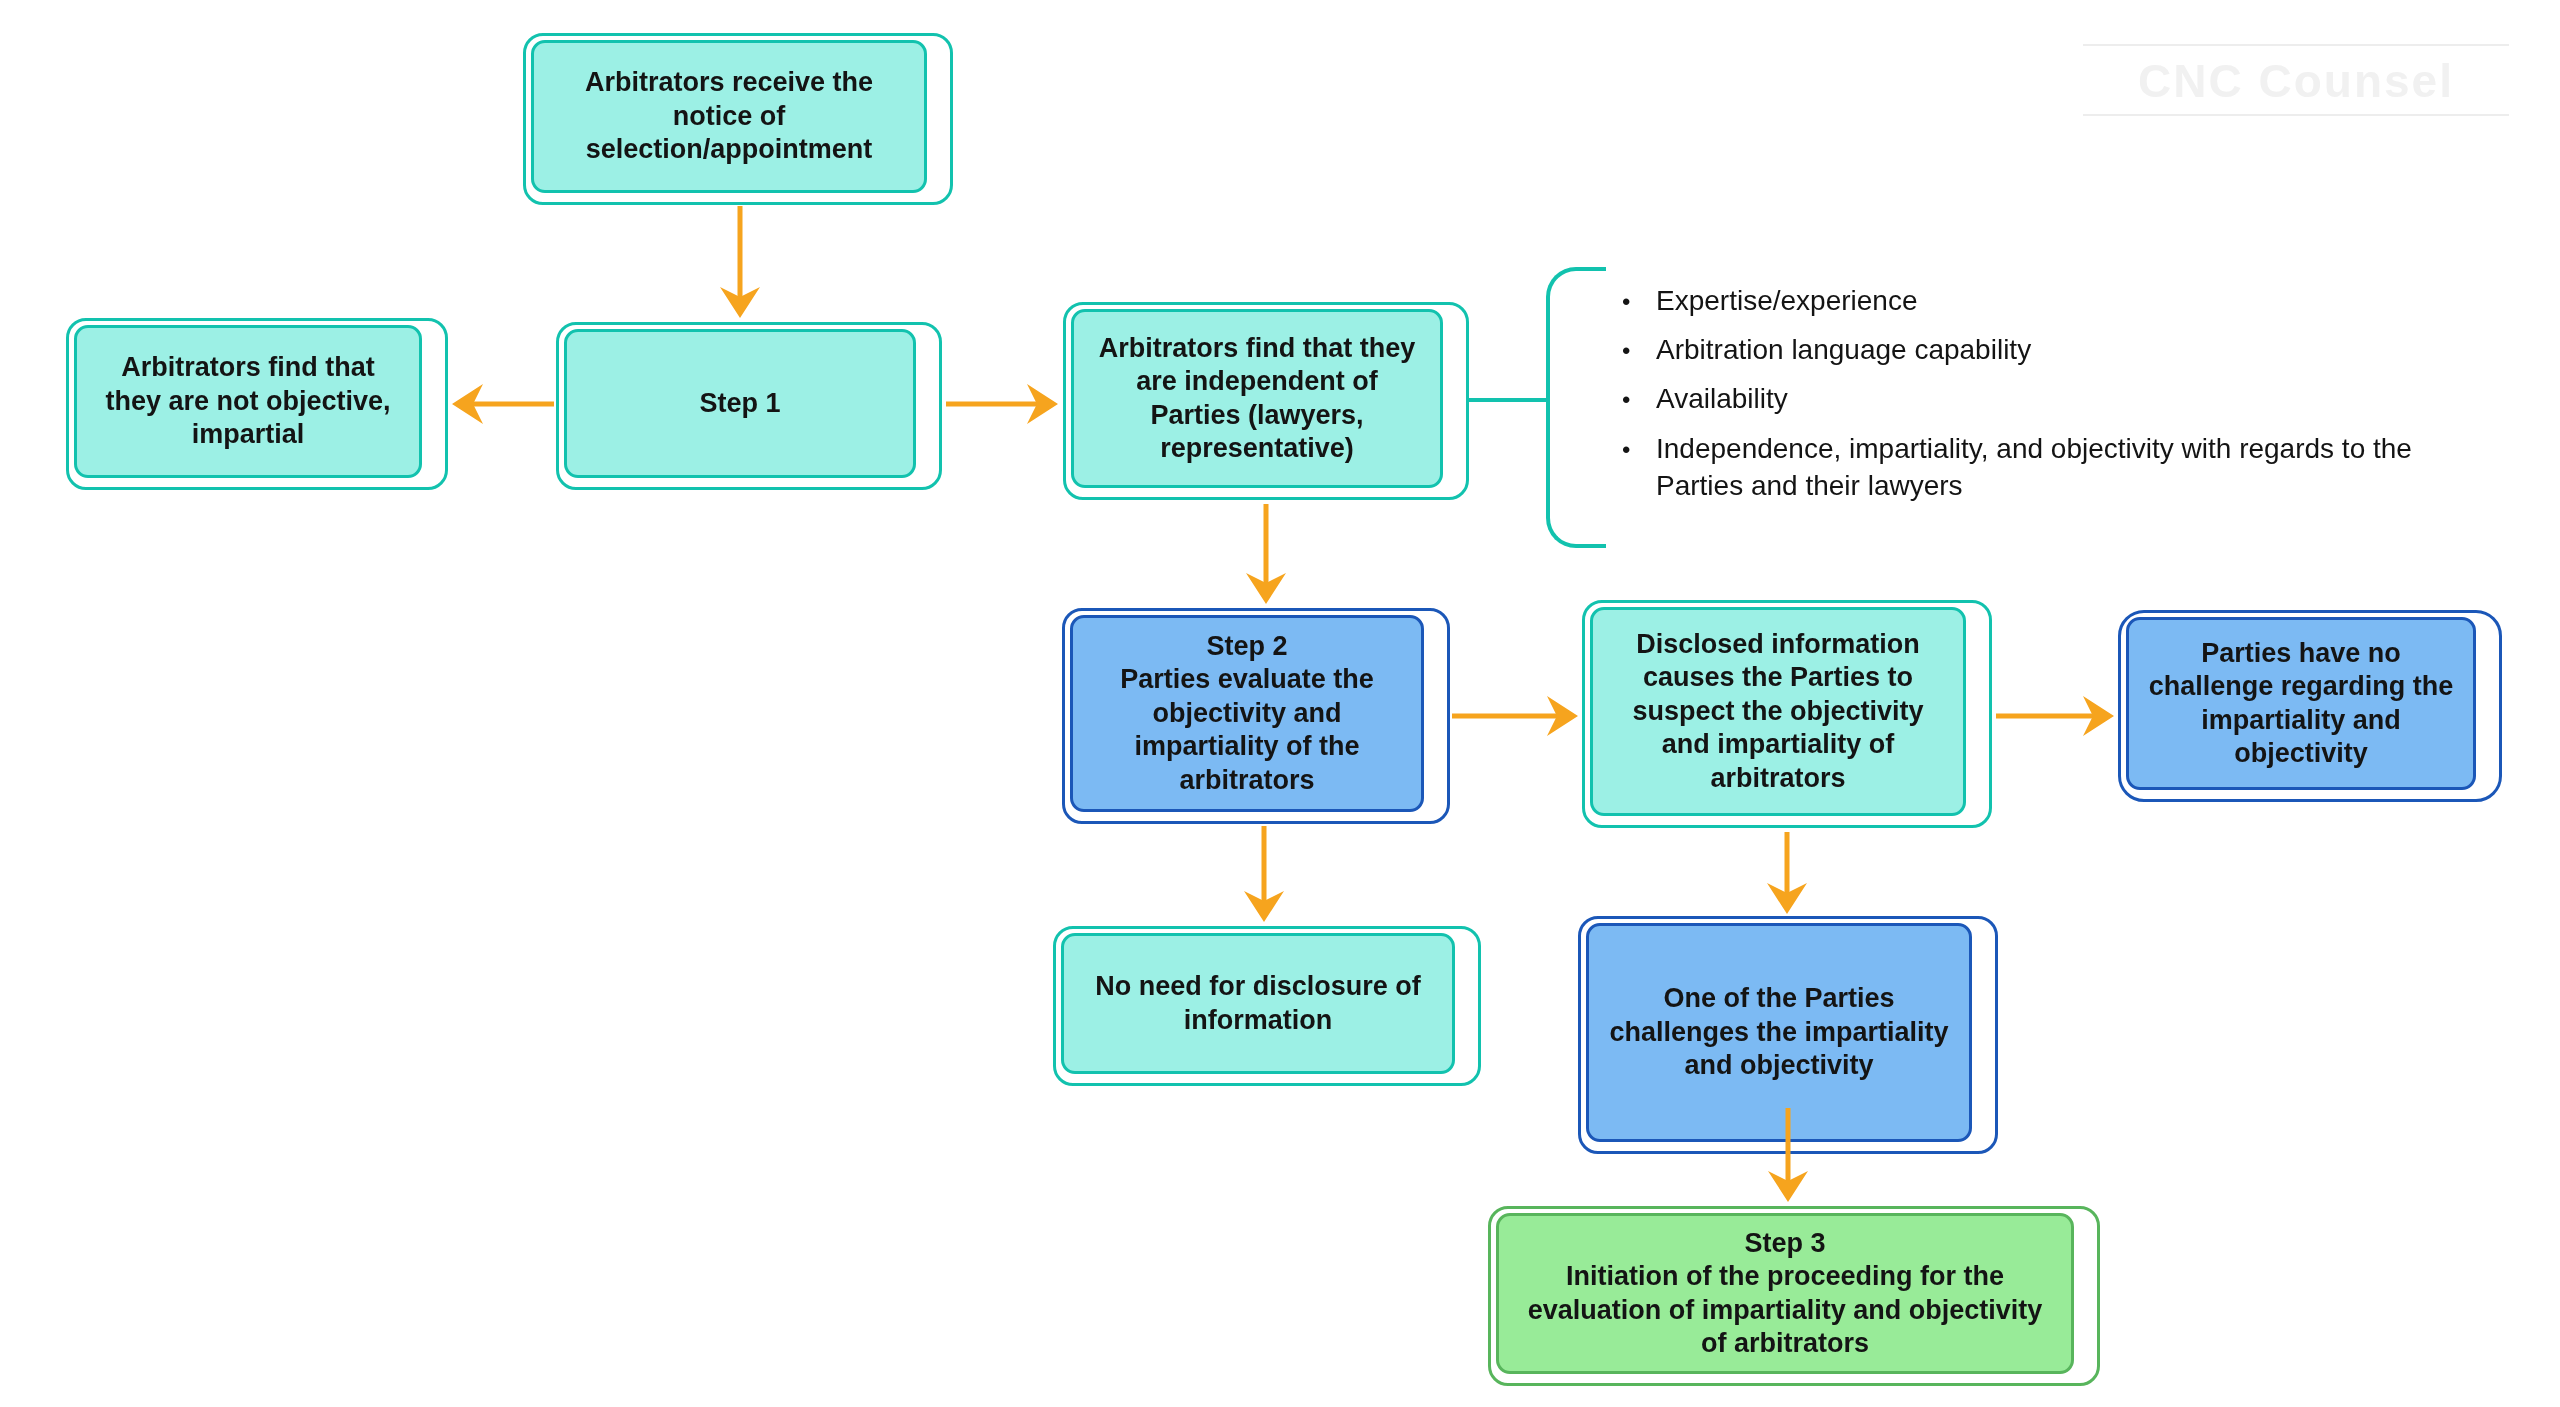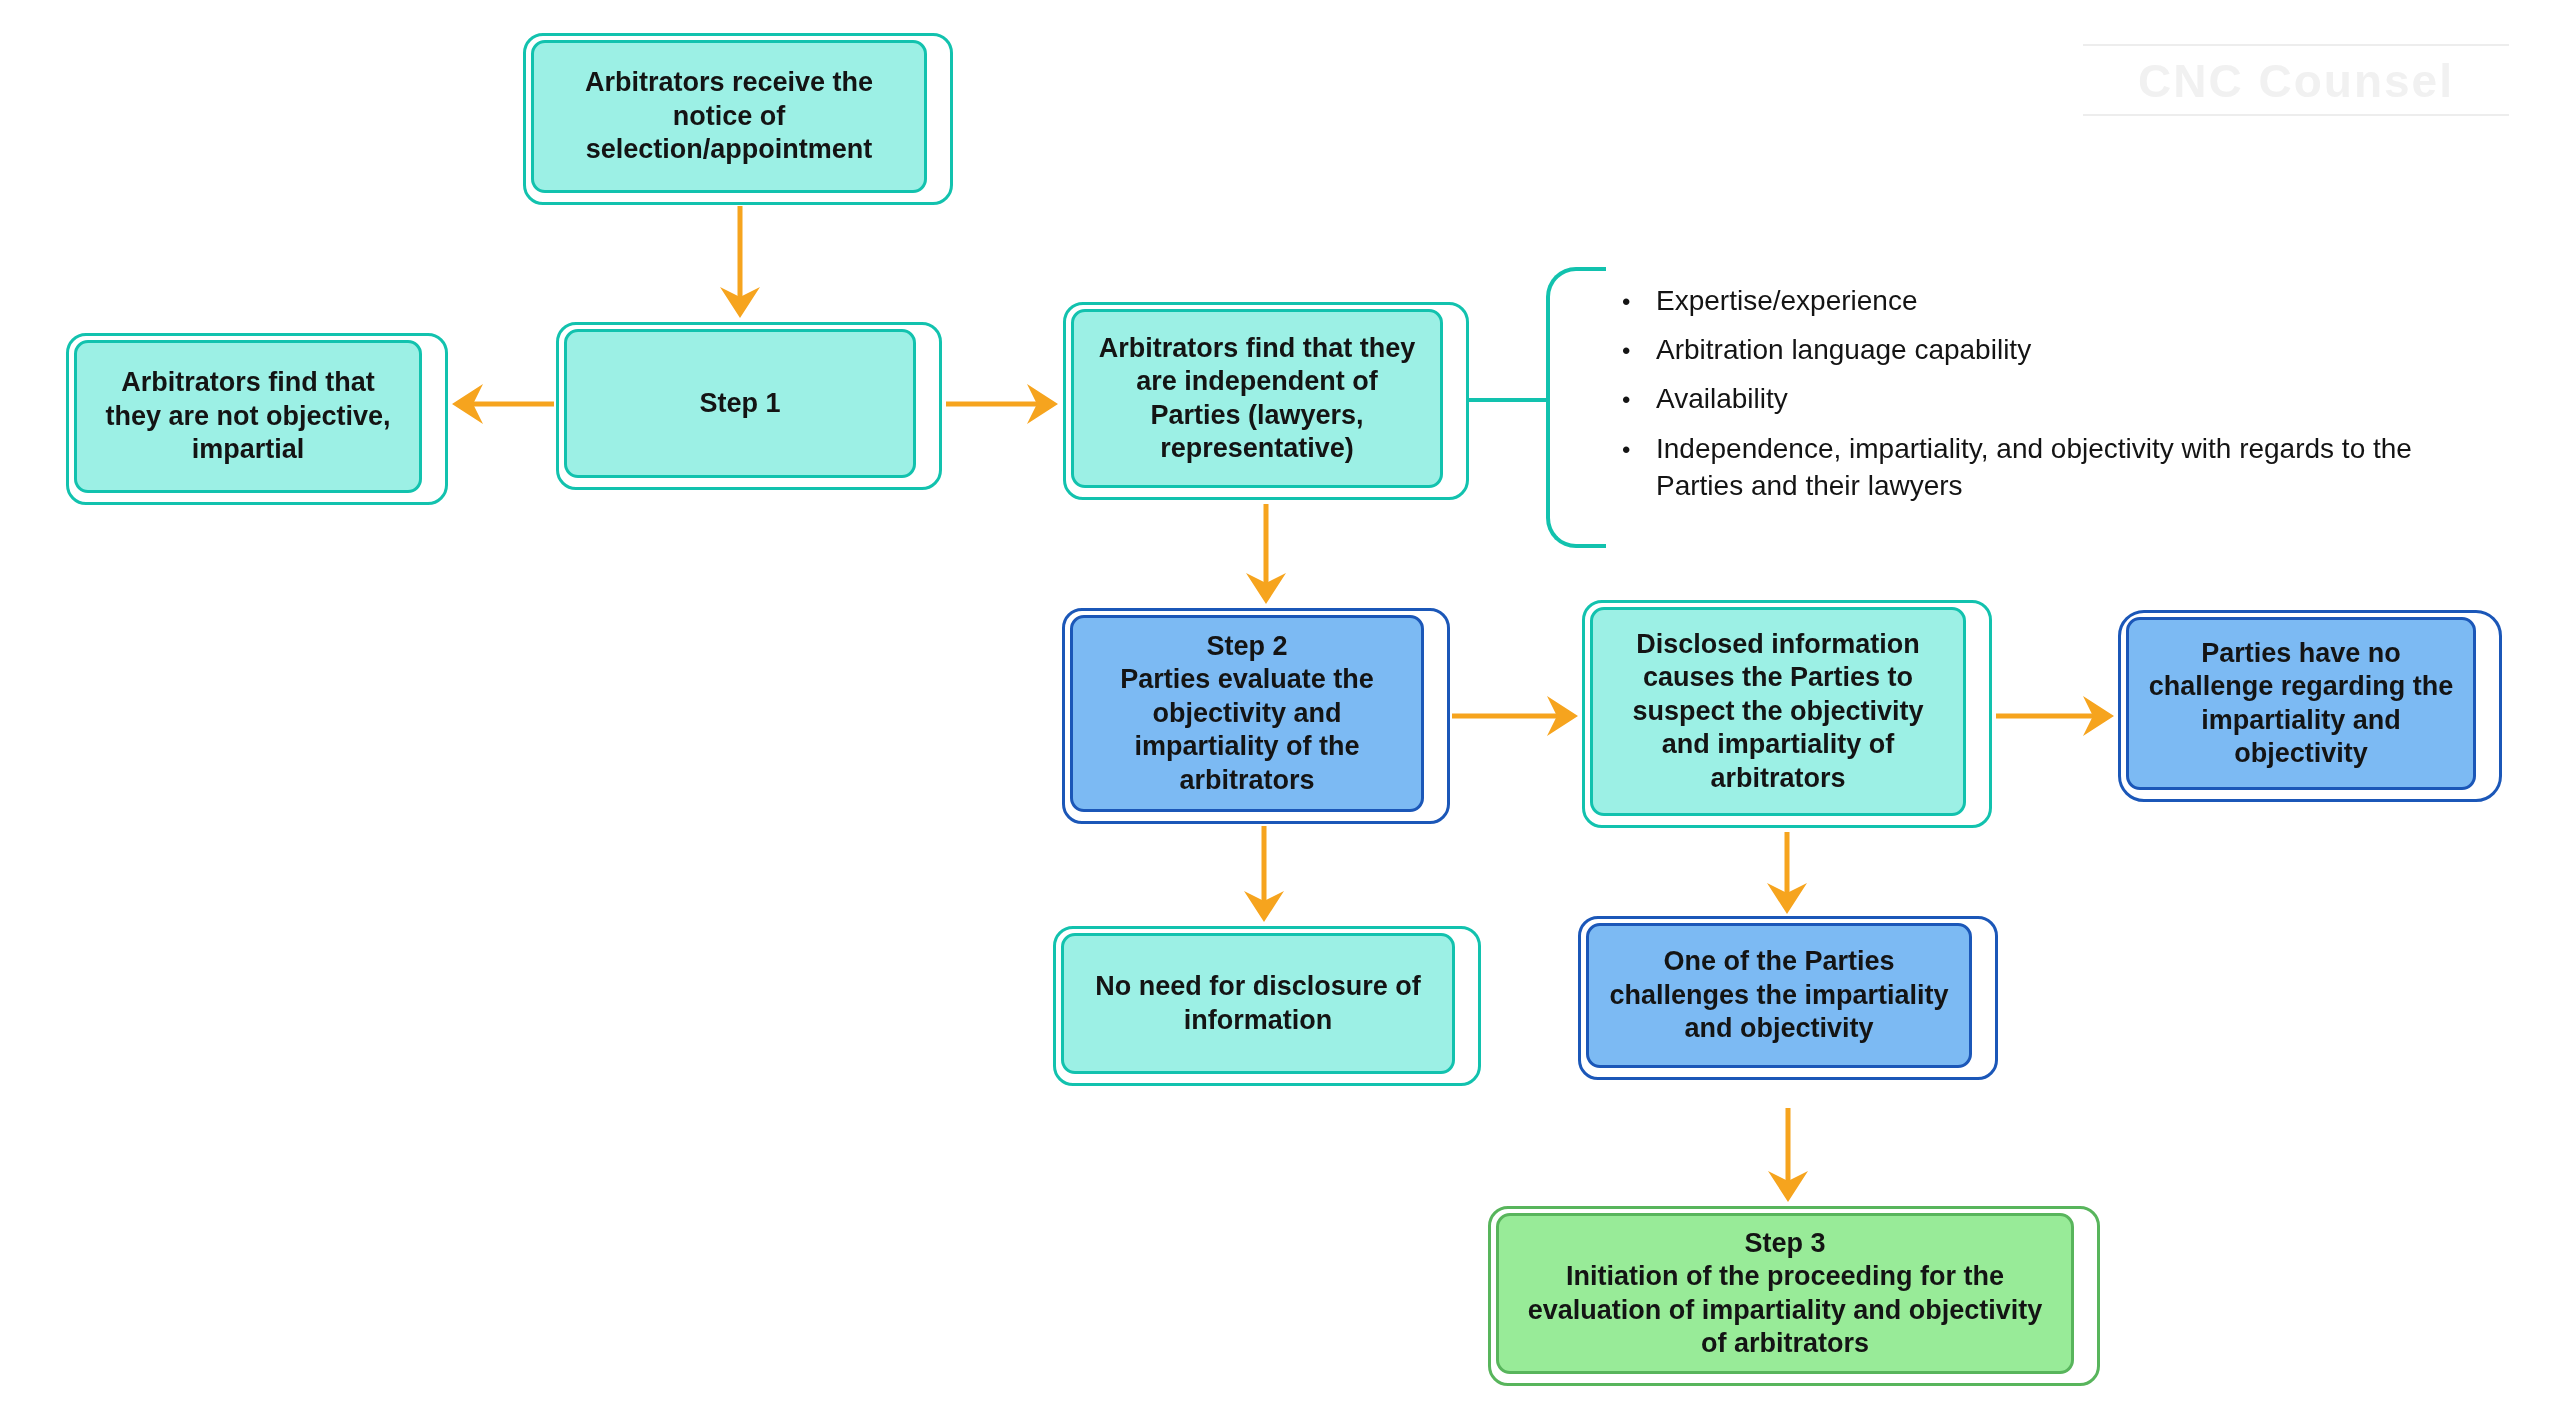--- a/index.html
+++ b/index.html
@@ -56,21 +56,21 @@
 <div class="canvas">
 
   <div class="watermark">CNC Counsel</div>
 
   <div class="node teal" style="left:523px;top:33px;width:430px;height:172px;">
     <div class="inner">
         <span>Arbitrators receive the notice of selection/appointment</span>
       </div>
   </div>
 
-  <div class="node teal" style="left:66px;top:333px;width:382px;height:172px;">
+  <div class="node teal" style="left:66px;top:318px;width:382px;height:172px;">
     <div class="inner">
         <span>Arbitrators find that they are not objective, impartial</span>
       </div>
   </div>
 
   <div class="node teal" style="left:556px;top:322px;width:386px;height:168px;">
     <div class="inner">
       <span class="step">Step 1</span>
     </div>
   </div>
@@ -99,21 +99,21 @@
         <span>Parties have no challenge regarding the impartiality and objectivity</span>
       </div>
   </div>
 
   <div class="node teal" style="left:1045px;top:926px;width:428px;height:160px;margin-left:8px;">
     <div class="inner">
         <span>No need for disclosure of information</span>
       </div>
   </div>
 
-  <div class="node blue" style="left:1578px;top:916px;width:420px;height:164px;">
+  <div class="node blue" style="left:1578px;top:916px;width:420px;height:238px;">
     <div class="inner">
         <span>One of the Parties challenges the impartiality and objectivity</span>
       </div>
   </div>
 
   <div class="node green" style="left:1488px;top:1206px;width:612px;height:180px;">
     <div class="inner">
       <span class="step">Step 3</span>
       <span>Initiation of the proceeding for the evaluation of impartiality and objectivity of arbitrators</span>
     </div>

